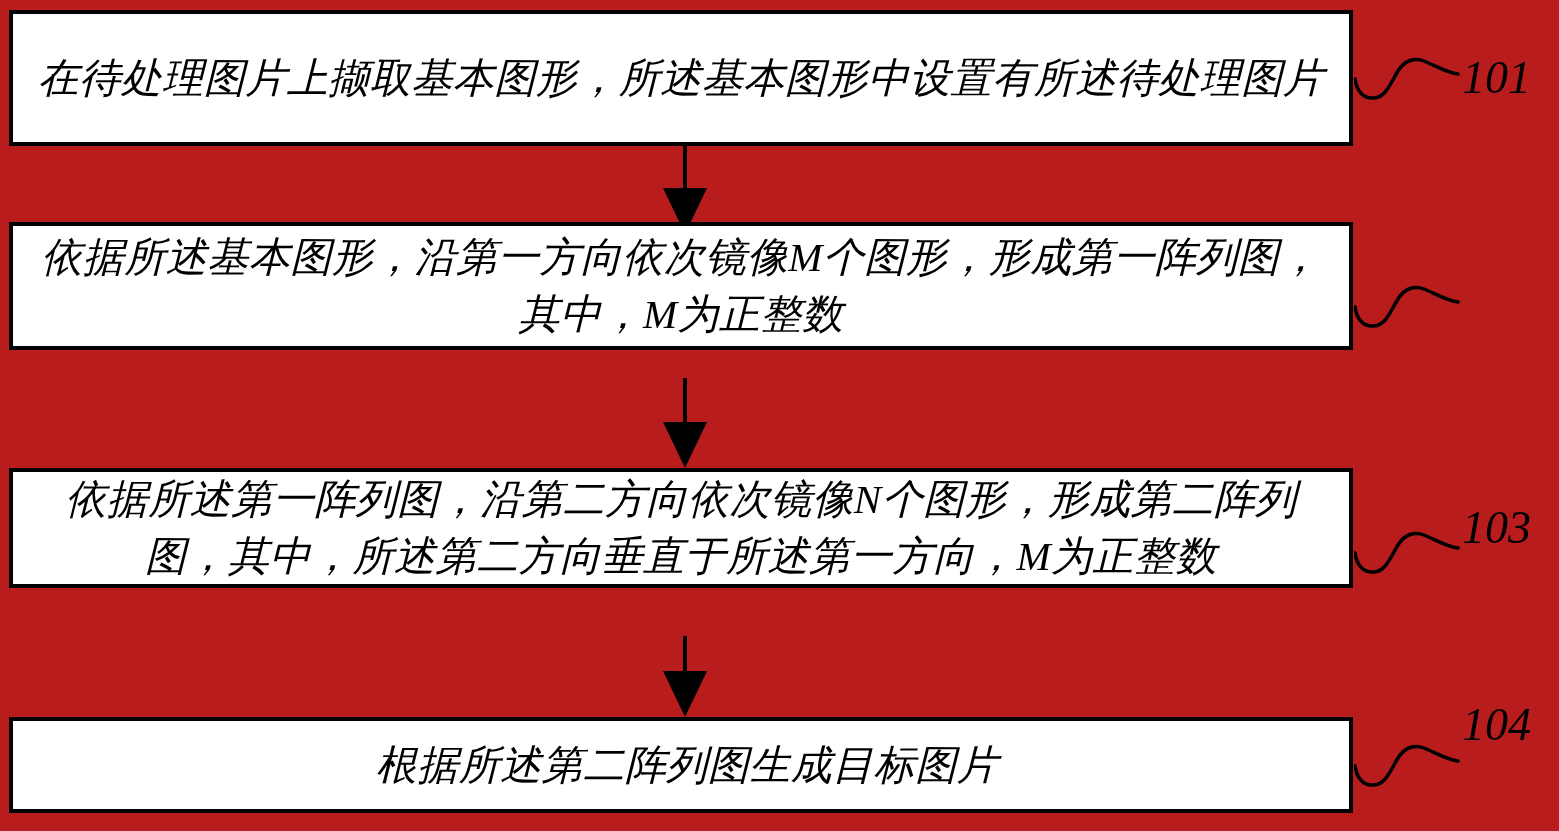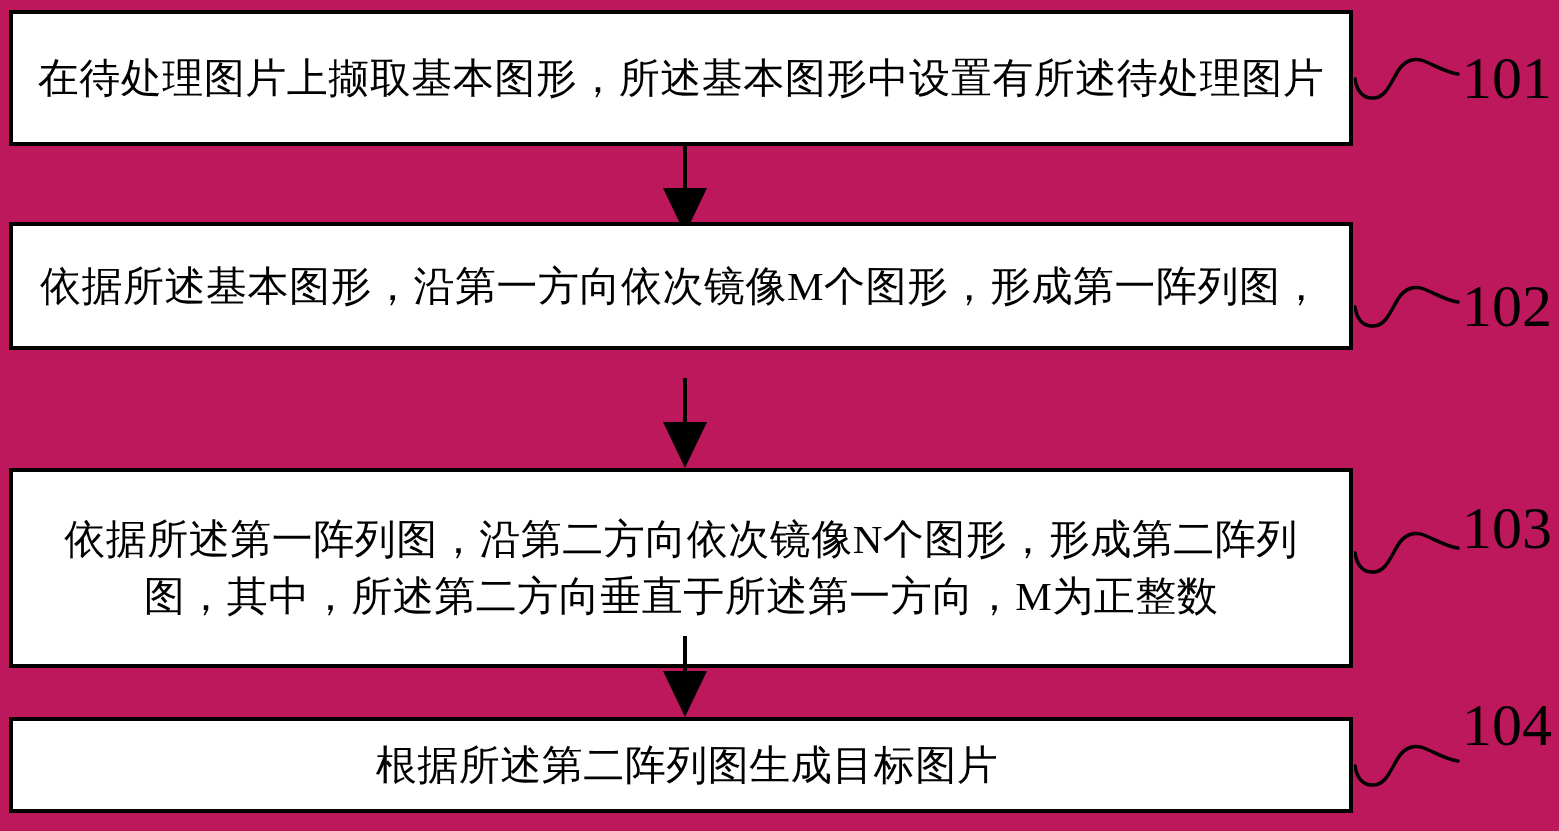--- a/index.html
+++ b/index.html
@@ -5,23 +5,24 @@
   html, body {
     margin: 0;
     padding: 0;
     background: #ffffff;
     font-family: "Liberation Serif", "DejaVu Serif", serif;
   }
   .canvas {
     position: relative;
     width: 1559px;
     height: 831px;
-    background: #be185d;
+    background: #b91c1c;
     overflow: hidden;
     color: #000;
+    font-style: italic;
   }
   .box {
     position: absolute;
     left: 9px;
     width: 1344px;
     box-sizing: border-box;
     border: 4px solid #000000;
     background: #ffffff;
     display: flex;
     flex-direction: column;
@@ -61,21 +62,21 @@
     stroke-width: 3.5;
     fill: none;
     stroke-linecap: round;
   }
   .ref {
     position: absolute;
     left: 1462px;
     width: 96px;
     height: 80px;
     line-height: 80px;
-    font-size: 60px;
+    font-size: 46px;
     text-align: left;
     white-space: nowrap;
   }
 </style>
 </head>
 <body>
 
 <div class="canvas">
 
   <div class="box" style="top:10px; height:136px;">
@@ -84,30 +85,30 @@
   <svg class="squiggle" style="top:54px;" viewBox="0 0 106 48">
     <path d="M1 25 C3 38 10 45 20 44 C32 43 36 30 44 17 C50 7 60 3 70 7 C80 11 94 19 104 20"></path>
   </svg>
   <div class="ref" style="top:38px;">101</div>
 
   <div class="arrow-shaft" style="top:146px; height:46px;"></div>
   <div class="arrow-head" style="top:188px;"></div>
 
   <div class="box" style="top:222px; height:128px;">
     <div class="line">依据所述基本图形，沿第一方向依次镜像M个图形，形成第一阵列图，</div>
+    <div class="line">其中，M为正整数</div>
   </div>
   <svg class="squiggle" style="top:282px;" viewBox="0 0 106 48">
     <path d="M1 25 C3 38 10 45 20 44 C32 43 36 30 44 17 C50 7 60 3 70 7 C80 11 94 19 104 20"></path>
   </svg>
-  <div class="ref" style="top:266px;">102</div>
 
   <div class="arrow-shaft" style="top:378px; height:48px;"></div>
   <div class="arrow-head" style="top:422px;"></div>
 
-  <div class="box" style="top:468px; height:200px;">
+  <div class="box" style="top:468px; height:120px;">
     <div class="line">依据所述第一阵列图，沿第二方向依次镜像N个图形，形成第二阵列</div>
     <div class="line">图，其中，所述第二方向垂直于所述第一方向，M为正整数</div>
   </div>
   <svg class="squiggle" style="top:528px;" viewBox="0 0 106 48">
     <path d="M1 25 C3 38 10 45 20 44 C32 43 36 30 44 17 C50 7 60 3 70 7 C80 11 94 19 104 20"></path>
   </svg>
   <div class="ref" style="top:488px;">103</div>
 
   <div class="arrow-shaft" style="top:636px; height:39px;"></div>
   <div class="arrow-head" style="top:671px;"></div>

